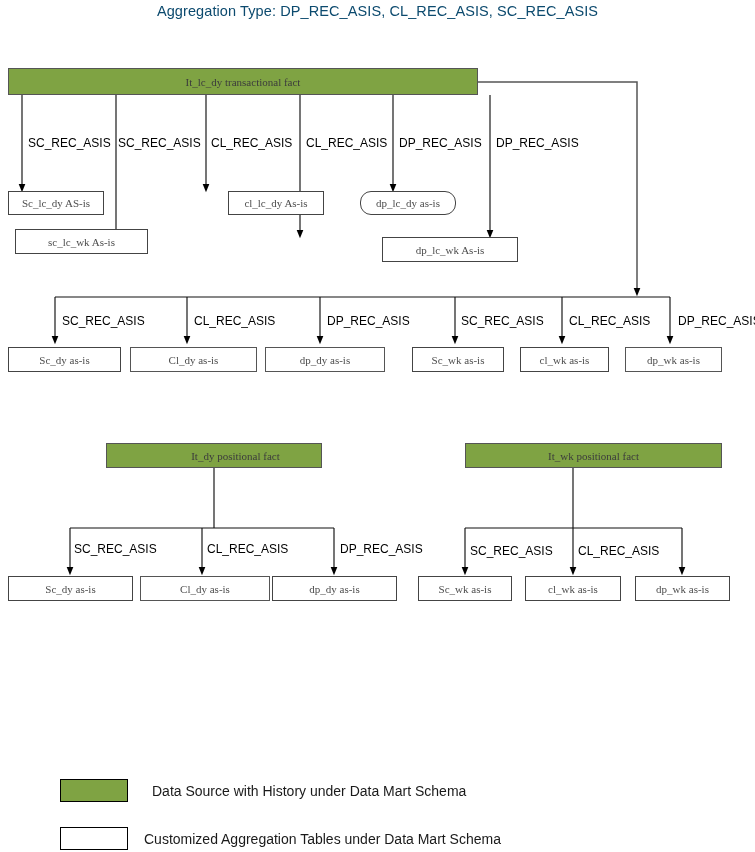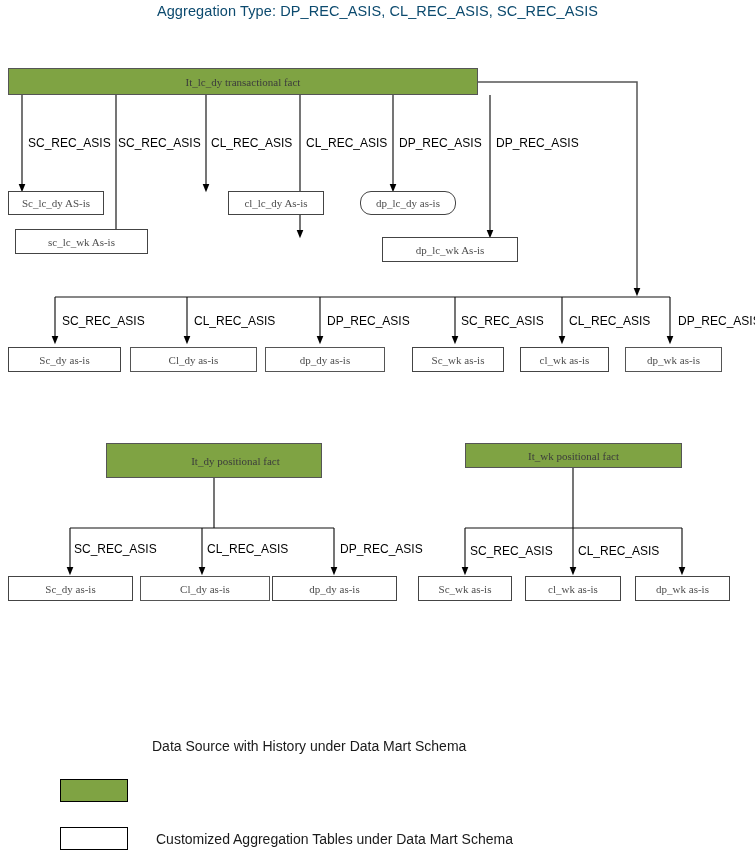--- a/index.html
+++ b/index.html
@@ -156,38 +156,38 @@
   <div class="edge-label" style="left:569px; top:314px;">CL_REC_ASIS</div>
   <div class="edge-label" style="left:678px; top:314px;">DP_REC_ASIS</div>
 
   <div class="node" style="left:8px; top:347px; width:113px; height:25px;">Sc_dy as-is</div>
   <div class="node thick" style="left:130px; top:347px; width:127px; height:25px;">Cl_dy as-is</div>
   <div class="node thick" style="left:265px; top:347px; width:120px; height:25px;">dp_dy as-is</div>
   <div class="node" style="left:412px; top:347px; width:92px; height:25px;">Sc_wk as-is</div>
   <div class="node" style="left:520px; top:347px; width:89px; height:25px;">cl_wk as-is</div>
   <div class="node thick" style="left:625px; top:347px; width:97px; height:25px;">dp_wk as-is</div>
 
-  <div class="node green thick" style="left:106px; top:443px; width:216px; height:35px;padding-left:43px;">It_dy positional fact</div>
+  <div class="node green thick" style="left:106px; top:443px; width:216px; height:25px;padding-left:43px;">It_dy positional fact</div>
 
   <div class="edge-label" style="left:74px; top:542px;">SC_REC_ASIS</div>
   <div class="edge-label" style="left:207px; top:542px;">CL_REC_ASIS</div>
   <div class="edge-label" style="left:340px; top:542px;">DP_REC_ASIS</div>
 
   <div class="node" style="left:8px; top:576px; width:125px; height:25px;">Sc_dy as-is</div>
   <div class="node thick" style="left:140px; top:576px; width:130px; height:25px;">Cl_dy as-is</div>
   <div class="node" style="left:272px; top:576px; width:125px; height:25px;">dp_dy as-is</div>
 
-  <div class="node green thick" style="left:465px; top:443px; width:217px; height:25px;">It_wk positional fact</div>
+  <div class="node green thick" style="left:465px; top:443px; width:257px; height:25px;">It_wk positional fact</div>
 
   <div class="edge-label" style="left:470px; top:544px;">SC_REC_ASIS</div>
   <div class="edge-label" style="left:578px; top:544px;">CL_REC_ASIS</div>
 
   <div class="node" style="left:418px; top:576px; width:94px; height:25px;">Sc_wk as-is</div>
   <div class="node" style="left:525px; top:576px; width:96px; height:25px;">cl_wk as-is</div>
   <div class="node" style="left:635px; top:576px; width:95px; height:25px;">dp_wk as-is</div>
 
   <div class="legend-swatch green" style="left:60px; top:779px;"></div>
-  <div class="legend-text" style="left:152px; top:738px;">Data Source with History under Data Mart Schema</div>
+  <div class="legend-text" style="left:152px; top:783px;">Data Source with History under Data Mart Schema</div>
 
   <div class="legend-swatch" style="left:60px; top:827px;"></div>
-  <div class="legend-text" style="left:156px; top:831px;">Customized Aggregation Tables under Data Mart Schema</div>
+  <div class="legend-text" style="left:144px; top:831px;">Customized Aggregation Tables under Data Mart Schema</div>
 
 </div>
 
 </body></html>

